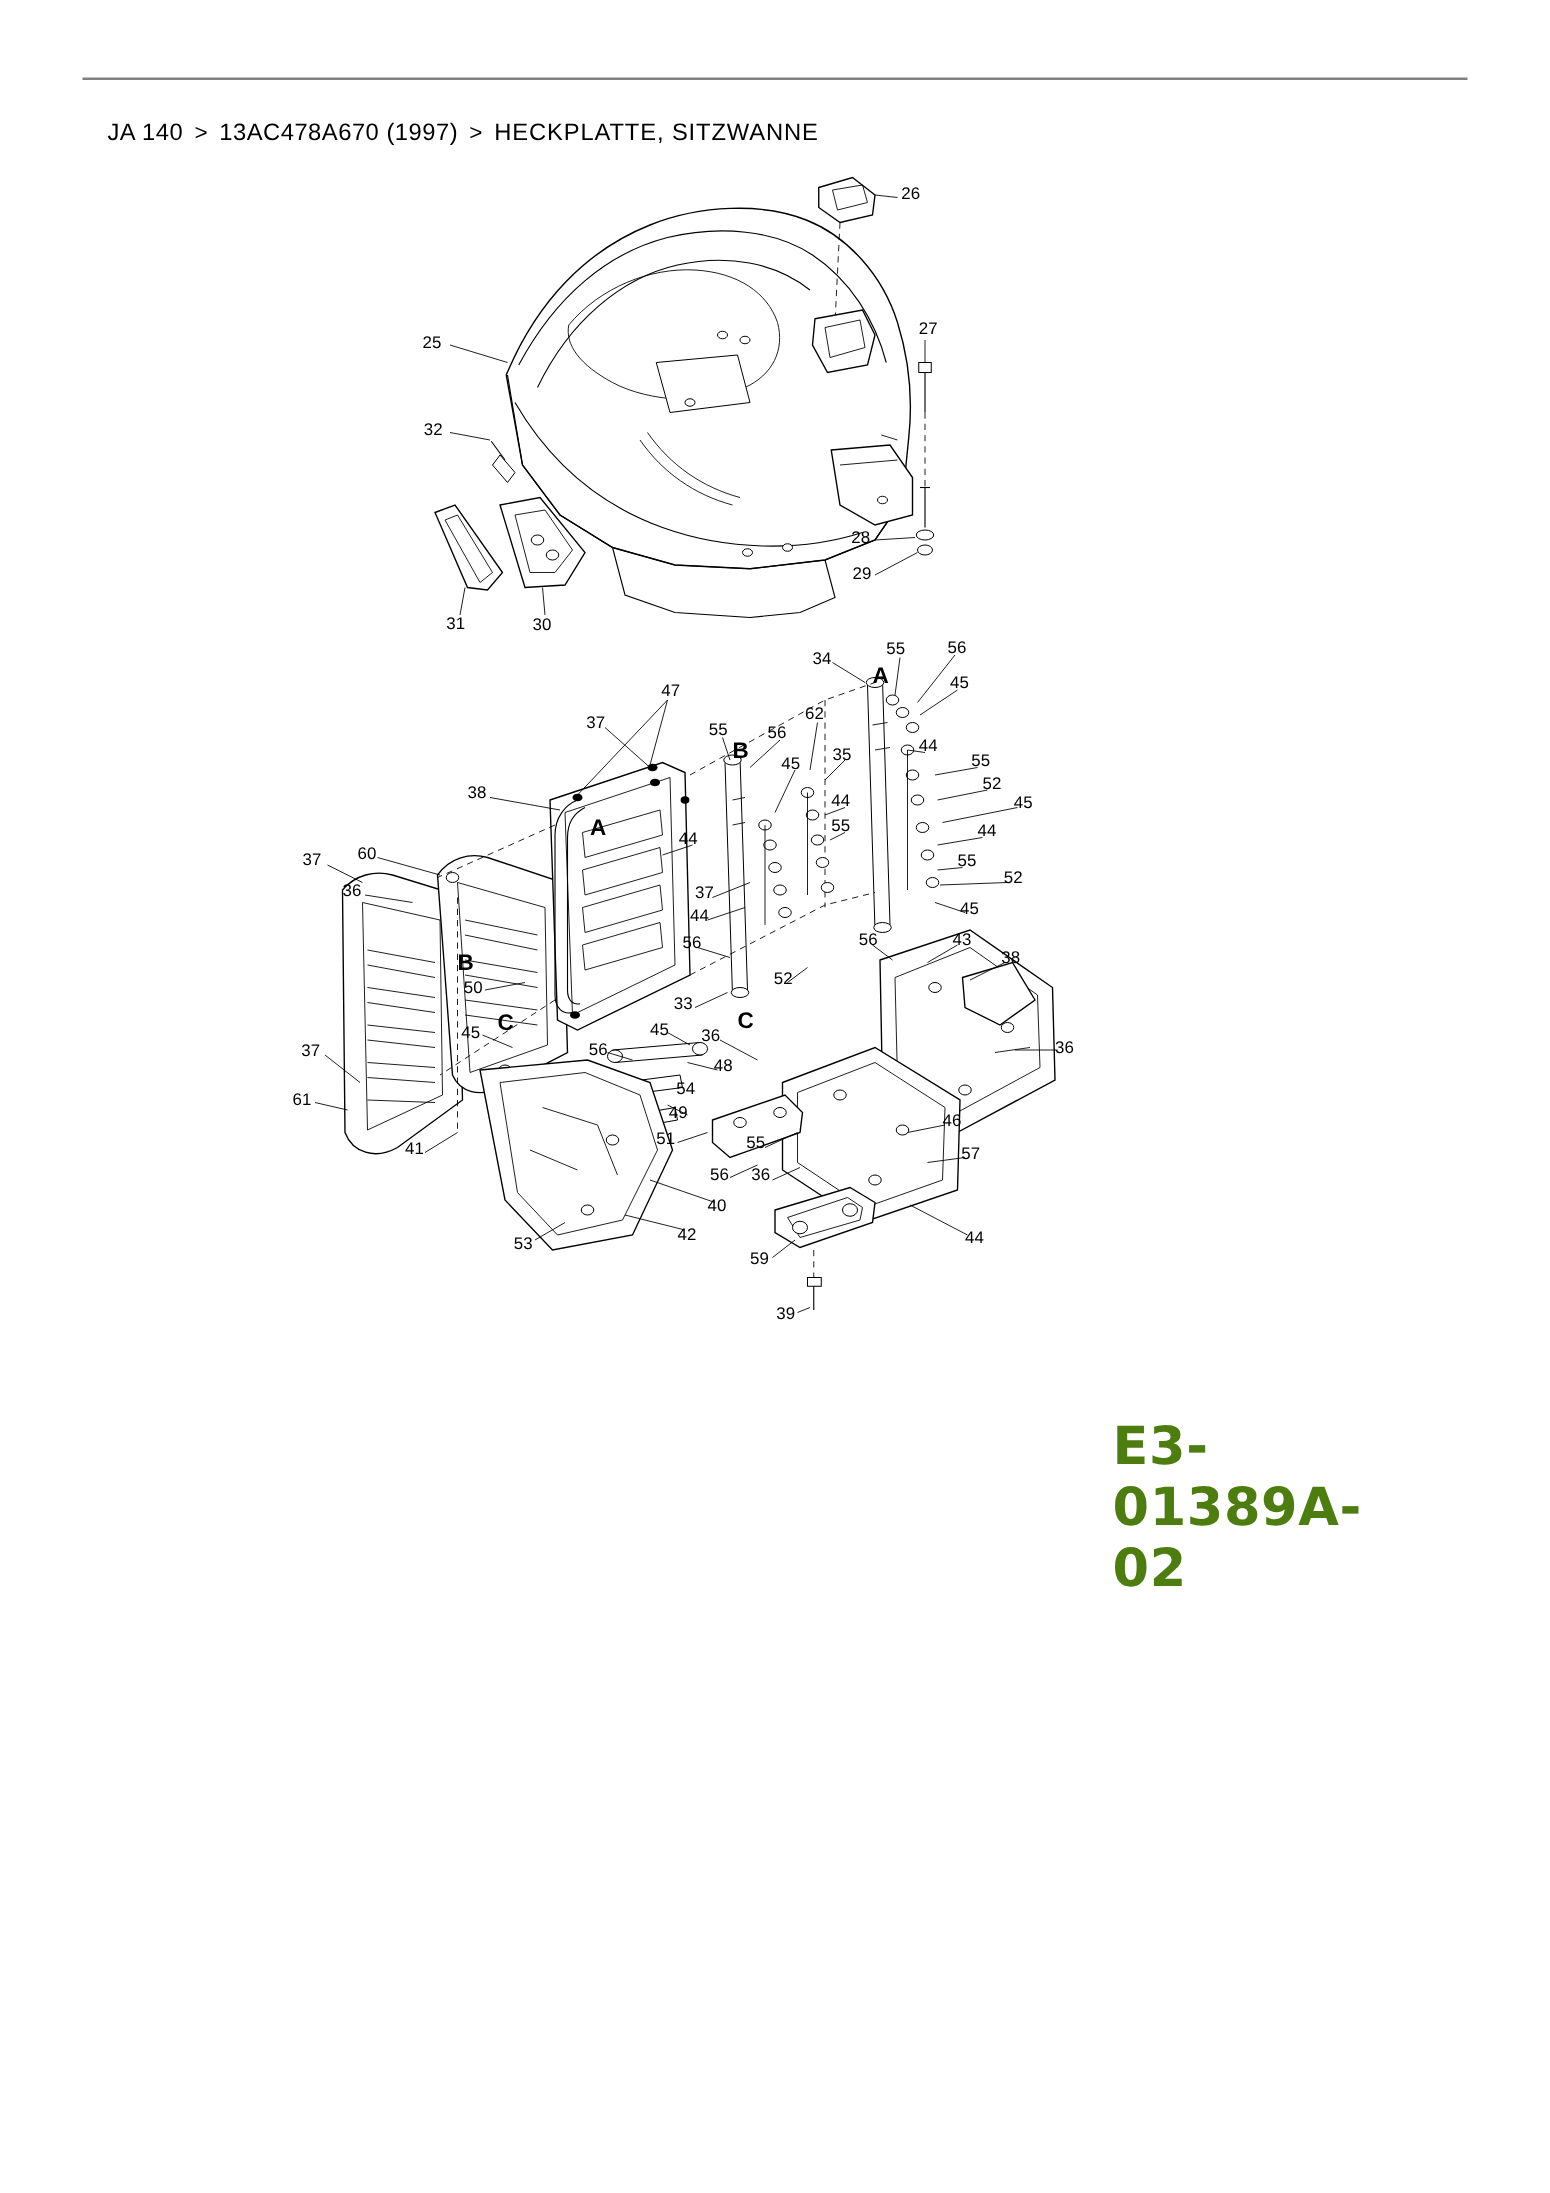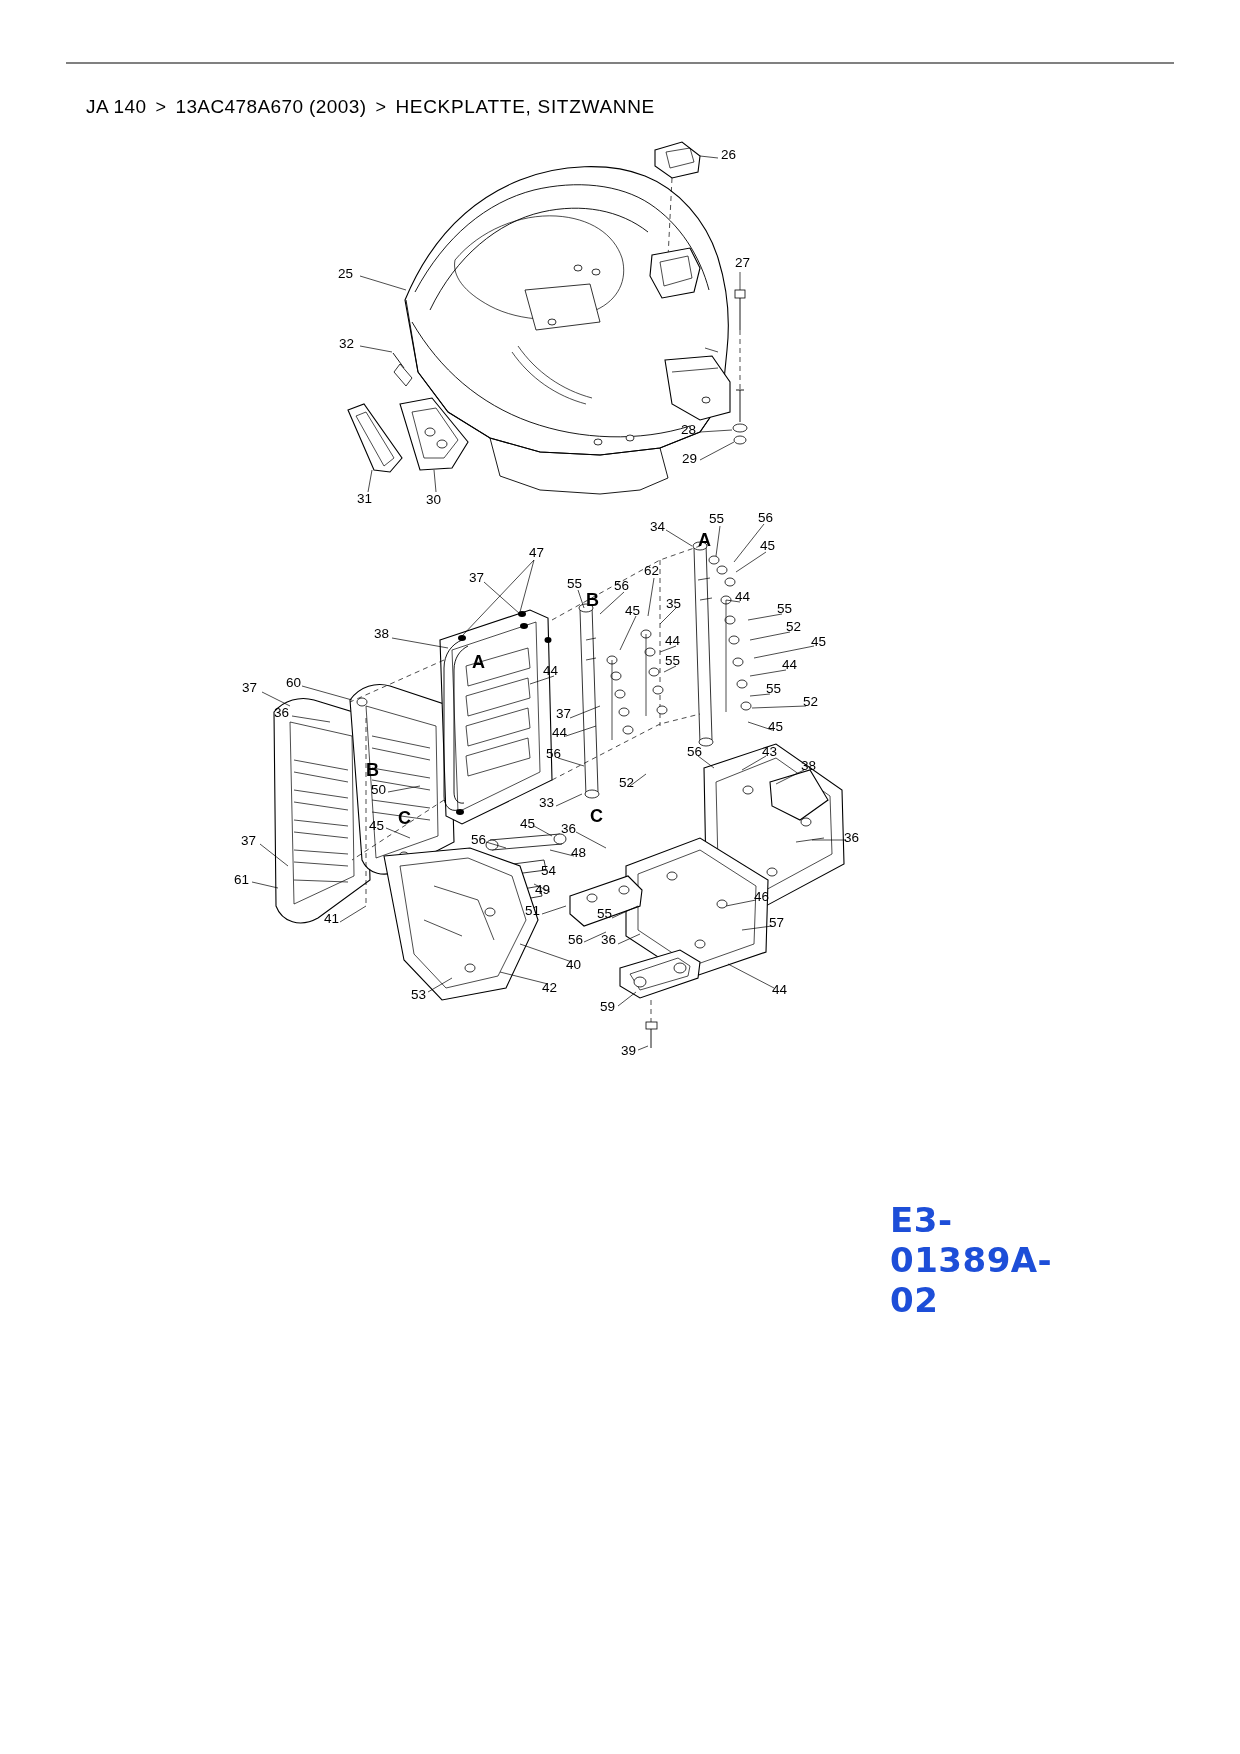--- a/index.html
+++ b/index.html
@@ -53,26 +53,26 @@
   }
   .diagram-svg {
     position: absolute;
     left: 0; top: 0;
     width: 820px;
     height: 960px;
   }
   .diagram-code {
     position: absolute;
     left: 690px;
-    top: 1072px;
+    top: 1004px;
     font-family: "DejaVu Sans", sans-serif;
     font-weight: bold;
-    font-size: 34px;
+    font-size: 42px;
     letter-spacing: 0.5px;
-    color: #1d4ed8;
+    color: #4d7c0f;
   }
   text.callout {
     font-family: "Liberation Sans", sans-serif;
     font-size: 13.5px;
     fill: #000;
   }
   text.zone {
     font-family: "Liberation Sans", sans-serif;
     font-size: 18px;
     font-weight: bold;
@@ -109,21 +109,21 @@
   }
 </style>
 </head>
 <body>
 
 <div class="page">
 
   <div class="top-rule"></div>
 
   <div class="breadcrumb">
-    <span>JA 140</span><span class="sep">&gt;</span><span>13AC478A670 (2003)</span><span class="sep">&gt;</span><span class="title">HECKPLATTE, SITZWANNE</span>
+    <span>JA 140</span><span class="sep">&gt;</span><span>13AC478A670 (1997)</span><span class="sep">&gt;</span><span class="title">HECKPLATTE, SITZWANNE</span>
   </div>
 
   <div class="diagram-area">
     <svg class="diagram-svg" viewBox="200 128 820 960" xmlns="http://www.w3.org/2000/svg">
 
       <g>
         <path class="sh" d="M405 300 C 430 240 470 200 520 180 C 560 164 610 162 645 176 C 678 189 706 220 718 258 C 728 290 730 322 727 350 L 722 400 L 700 432 L 660 448 L 600 455 L 540 452 L 490 438 L 448 412 L 418 372 Z"></path>
         <path class="ln" d="M415 292 C 445 236 487 202 534 190 C 576 180 620 184 650 204 C 680 224 700 256 709 290"></path>
         <path class="ln" d="M430 310 C 456 256 498 222 542 212 C 582 203 620 210 648 232"></path>
         <path class="ln-thin" d="M455 260 C 480 230 520 214 556 216 C 590 218 614 234 622 258 C 628 280 618 300 596 310 C 566 324 520 322 490 306 C 464 292 452 276 455 260 Z"></path>

